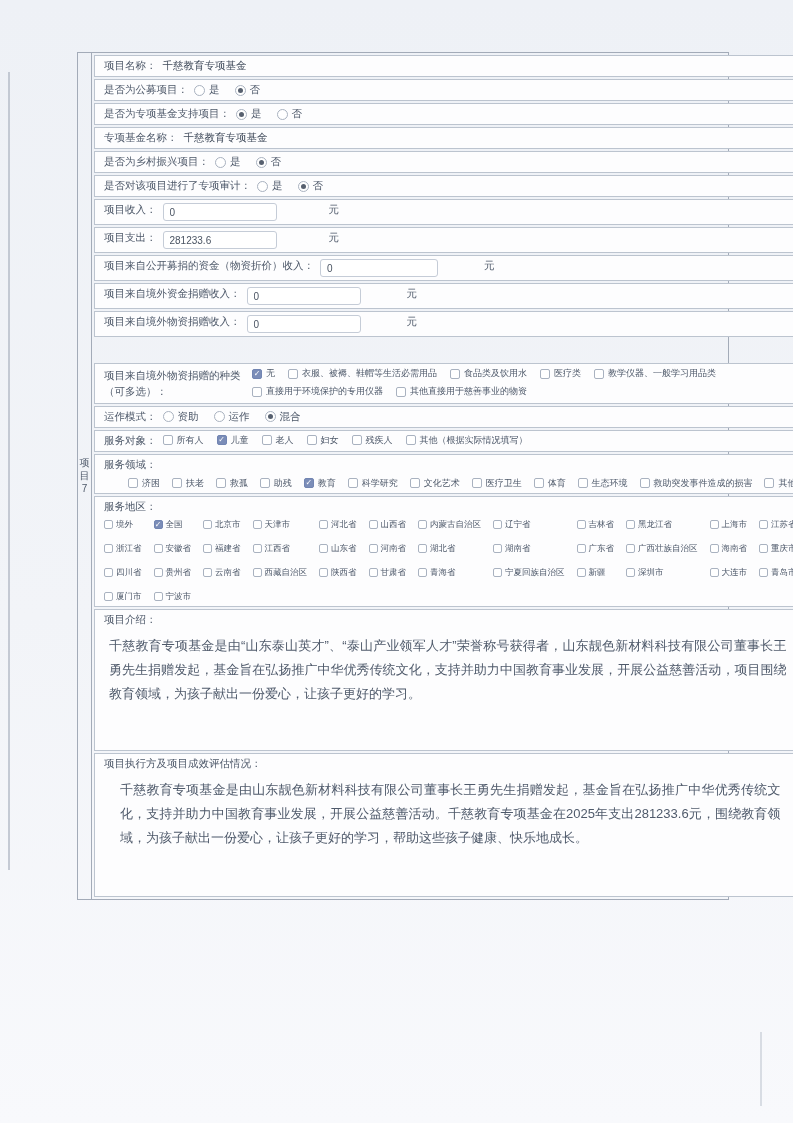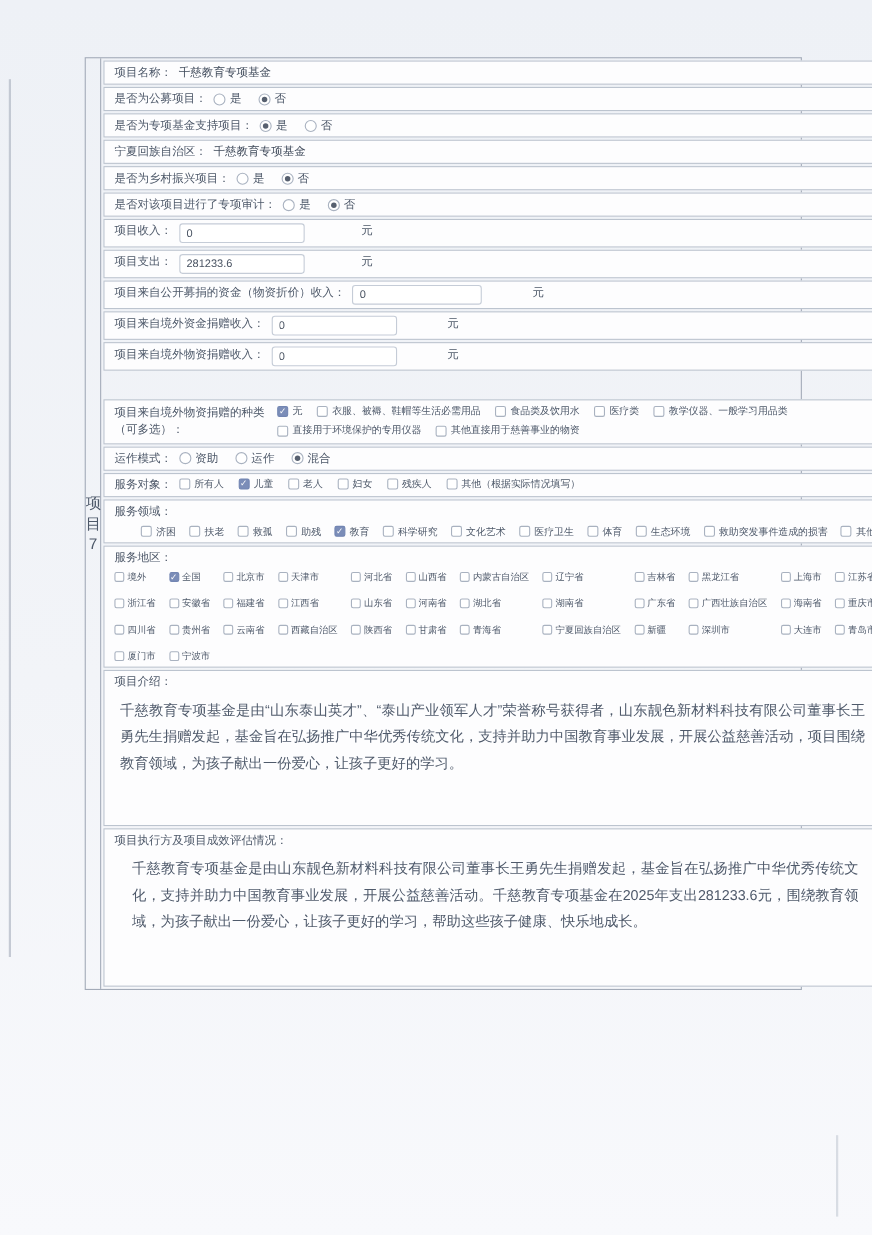--- a/index.html
+++ b/index.html
@@ -24,21 +24,21 @@
   .form-table {
     position:absolute; left:77px; top:52px; width:652px;
     display:flex; border:1px solid #a3abb8; background:transparent;
   }
   .group-label-col {
     width:22px; border-right:1px solid #a3abb8;
     display:flex; align-items:center; justify-content:center;
   }
   .group-label {
     width:13px; word-break:break-all; text-align:center;
-    font-size:14px; line-height:1.3; color:#4d5869;
+    font-size:10px; line-height:1.3; color:#4d5869;
   }
   .rows { flex:1; padding:1px 2px; display:flex; flex-direction:column; }
   .frow {
     border:1px solid #bcc4cf; background:#fdfdfe; margin:1px 0;
     padding:3px 9px; font-size:10.5px; color:#4d5869;
     display:flex; align-items:flex-start; gap:6px; min-height:22px;
   }
   .frow.tall { min-height:24px; }
   .frow.block { display:block; }
   .flabel { white-space:nowrap; }
@@ -136,21 +136,21 @@
               <span class="opt-label">是</span>
             </span>
             <span class="opt">
               <span class="radio"></span>
               <span class="opt-label">否</span>
             </span>
           </span>
       </div>
 
       <div class="frow">
-        <span class="flabel">宁夏回族自治区：</span>
+        <span class="flabel">专项基金名称：</span>
         <span class="fvalue">千慈教育专项基金</span>
       </div>
 
       <div class="frow">
         <span class="flabel">是否为乡村振兴项目：</span>
         <span class="opts">
             <span class="opt">
               <span class="radio"></span>
               <span class="opt-label">是</span>
             </span>

